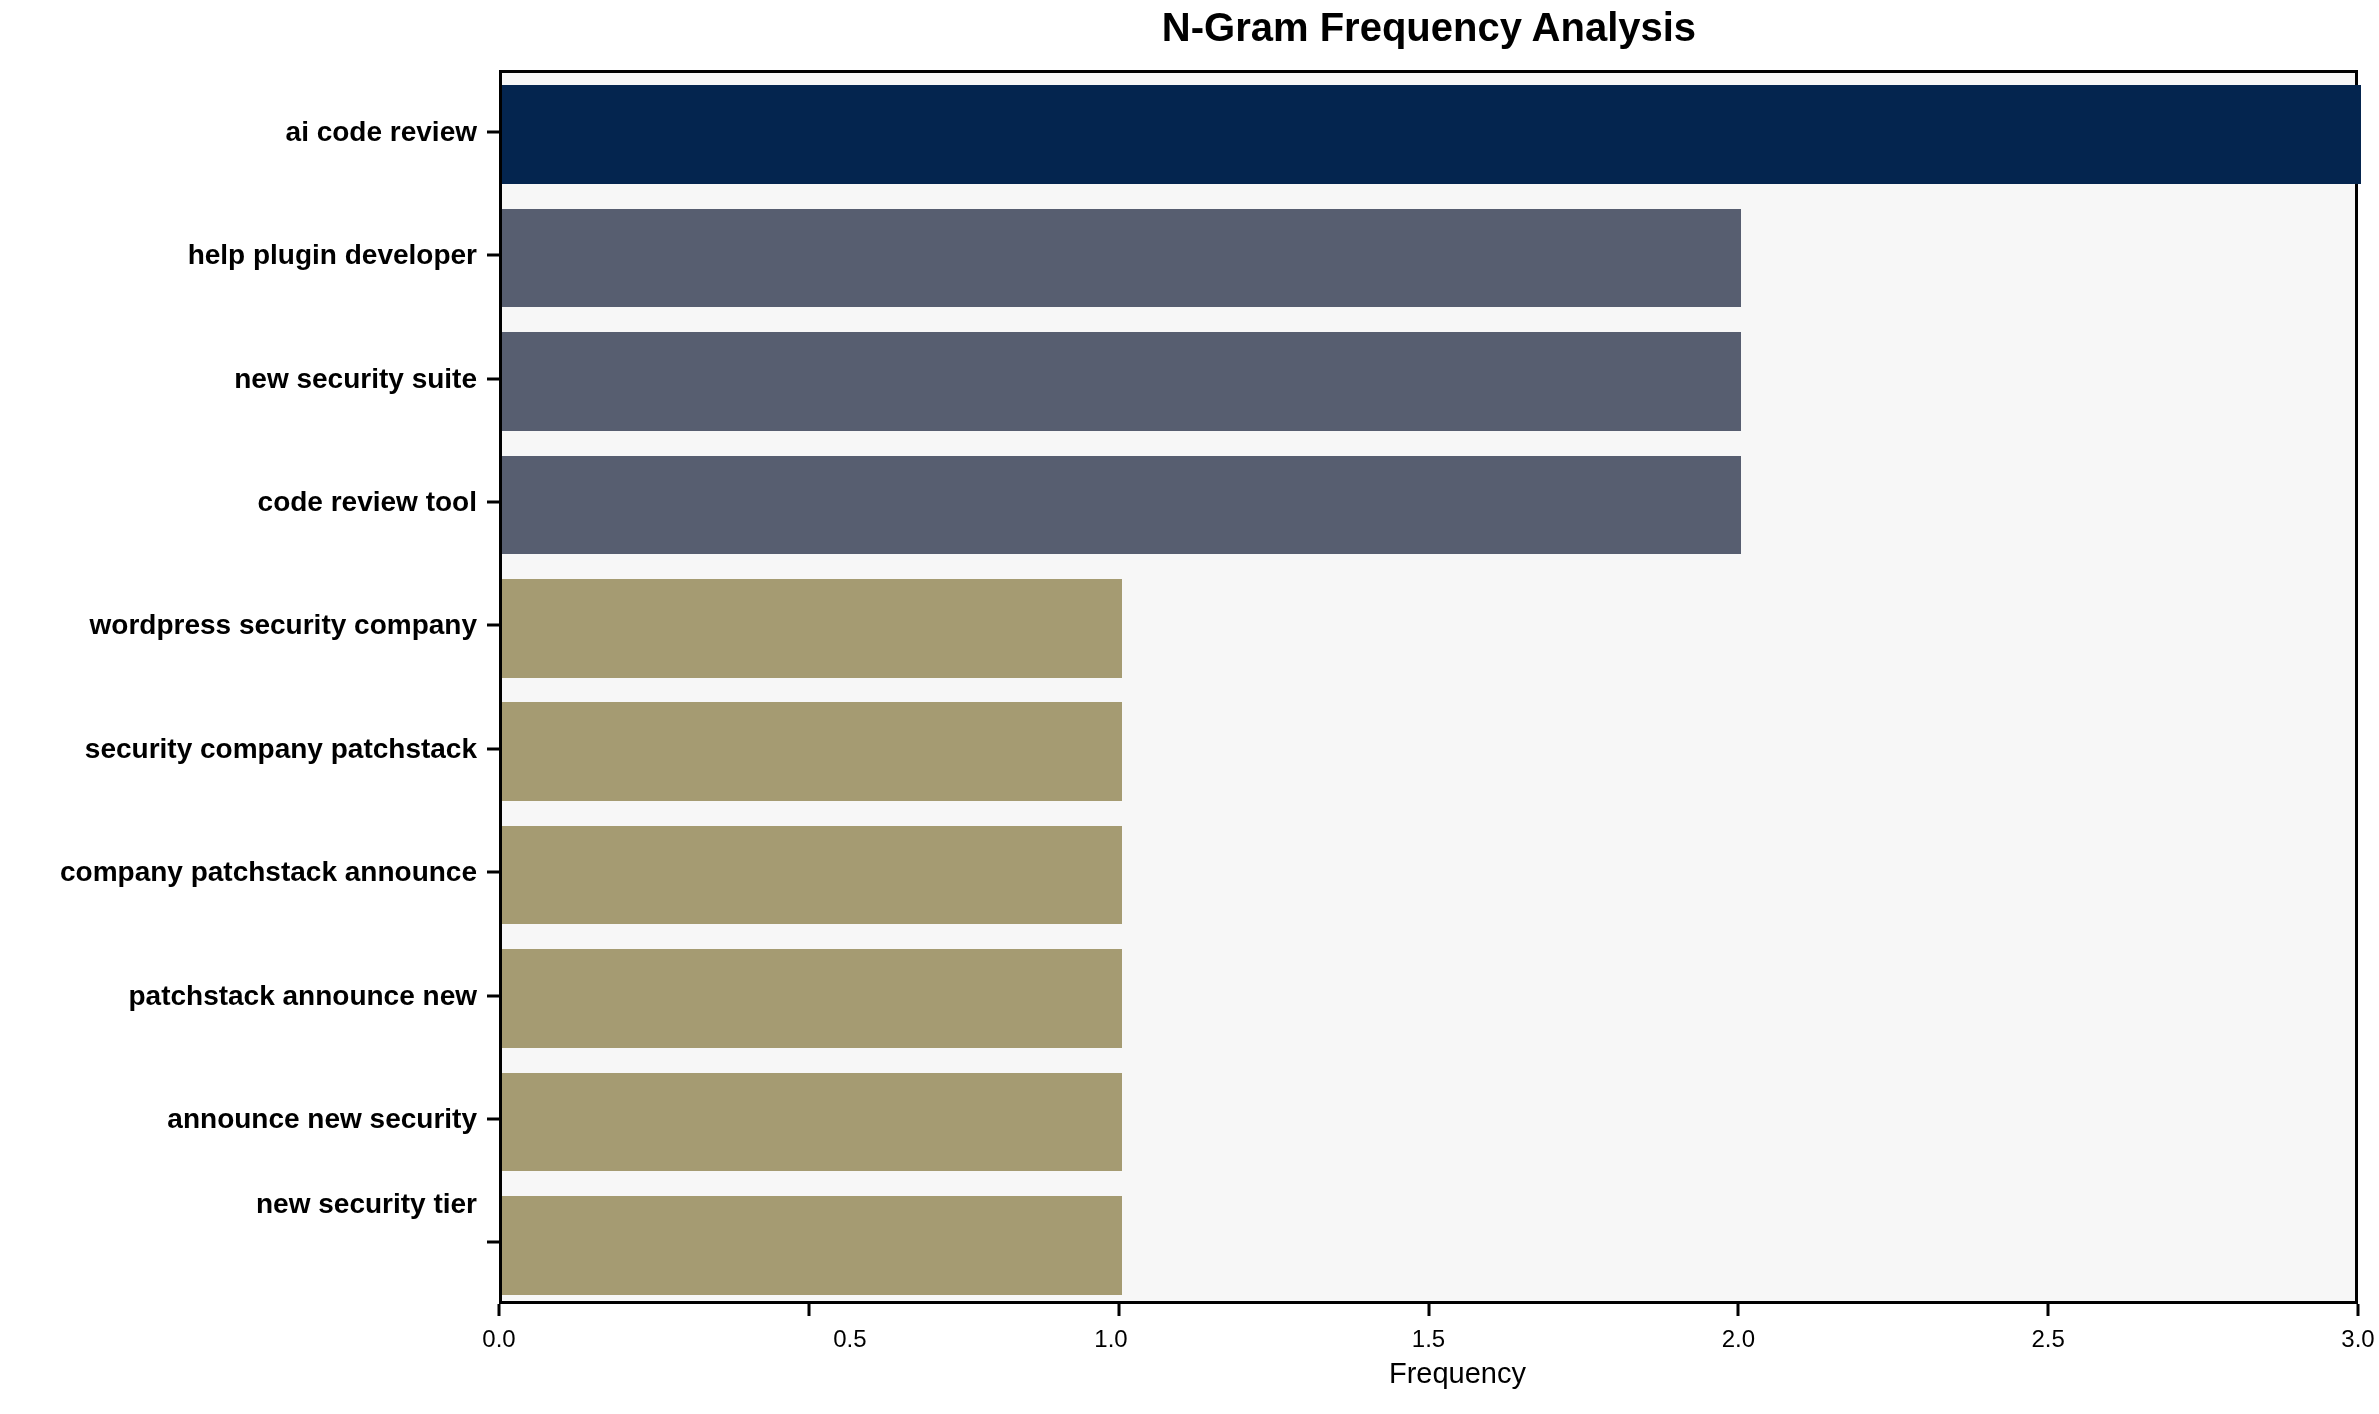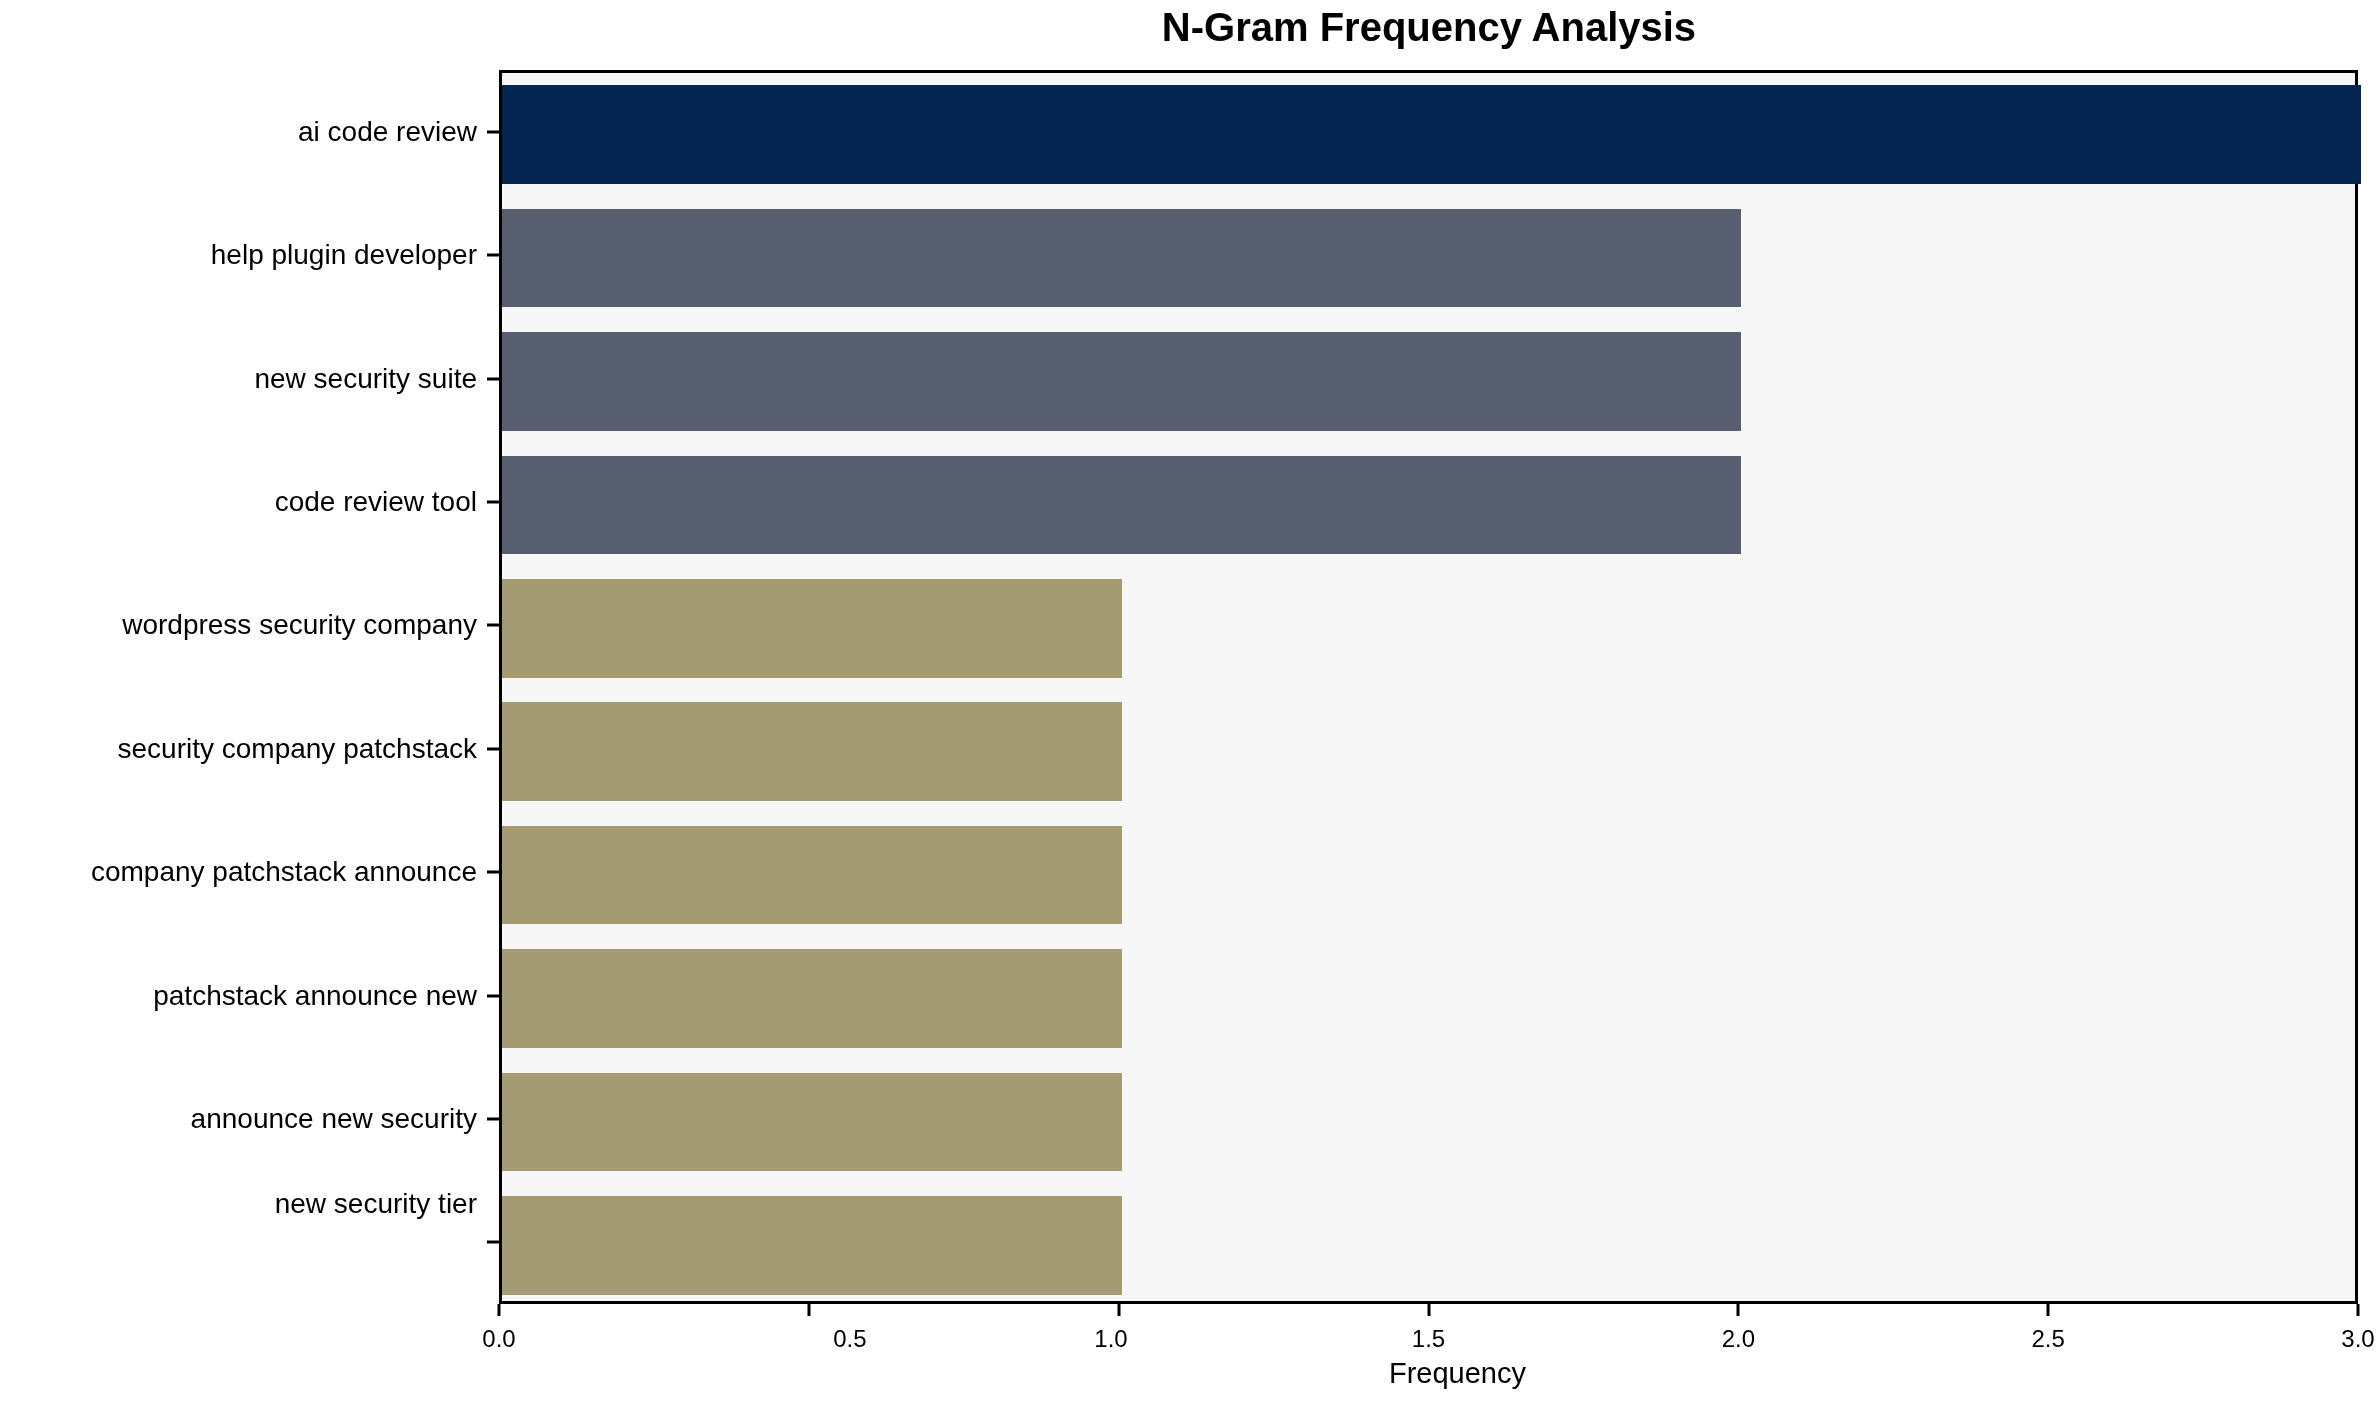--- a/index.html
+++ b/index.html
@@ -72,20 +72,21 @@
   }
   .ytick-label {
     position: absolute;
     right: 22px;
     text-align: right;
     font-size: 28px;
     color: #000000;
     white-space: nowrap;
     transform: translateY(-50%);
     line-height: 32px;
+    font-weight: bold;
   }
   .ytick-mark {
     position: absolute;
     right: 0px;
     width: 12px;
     height: 3px;
     background: #000000;
     transform: translateY(-50%);
   }
 

